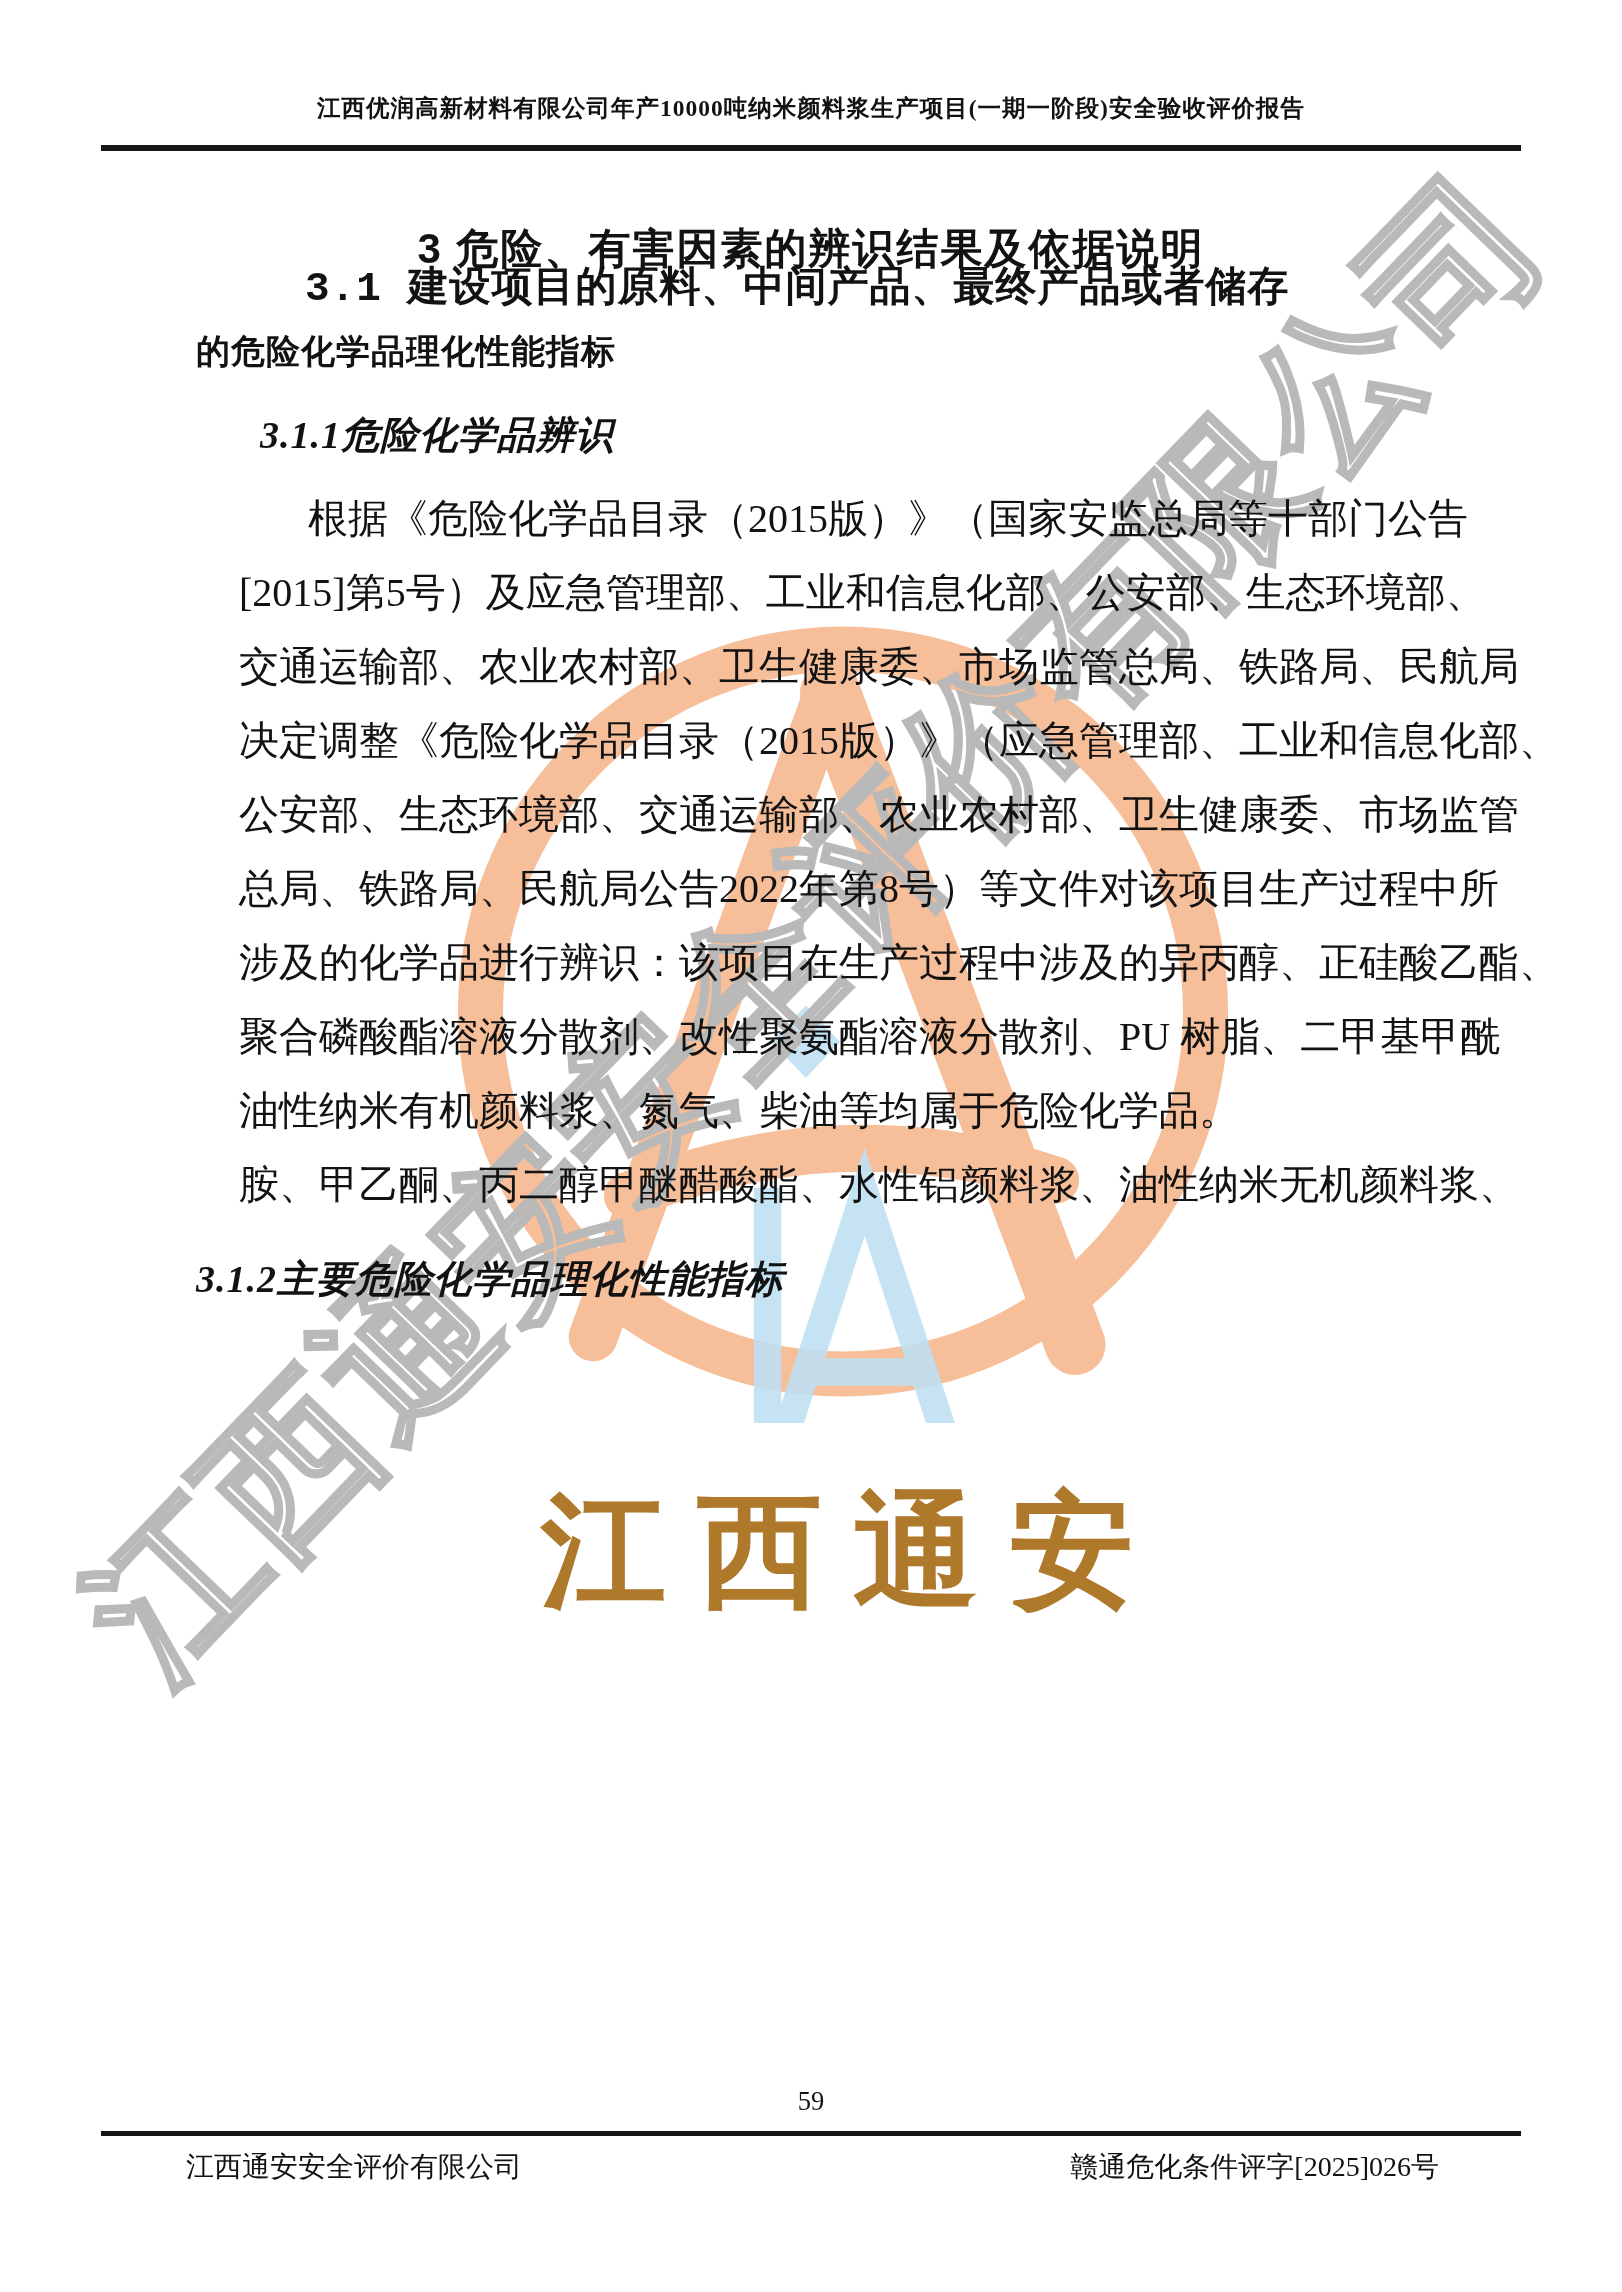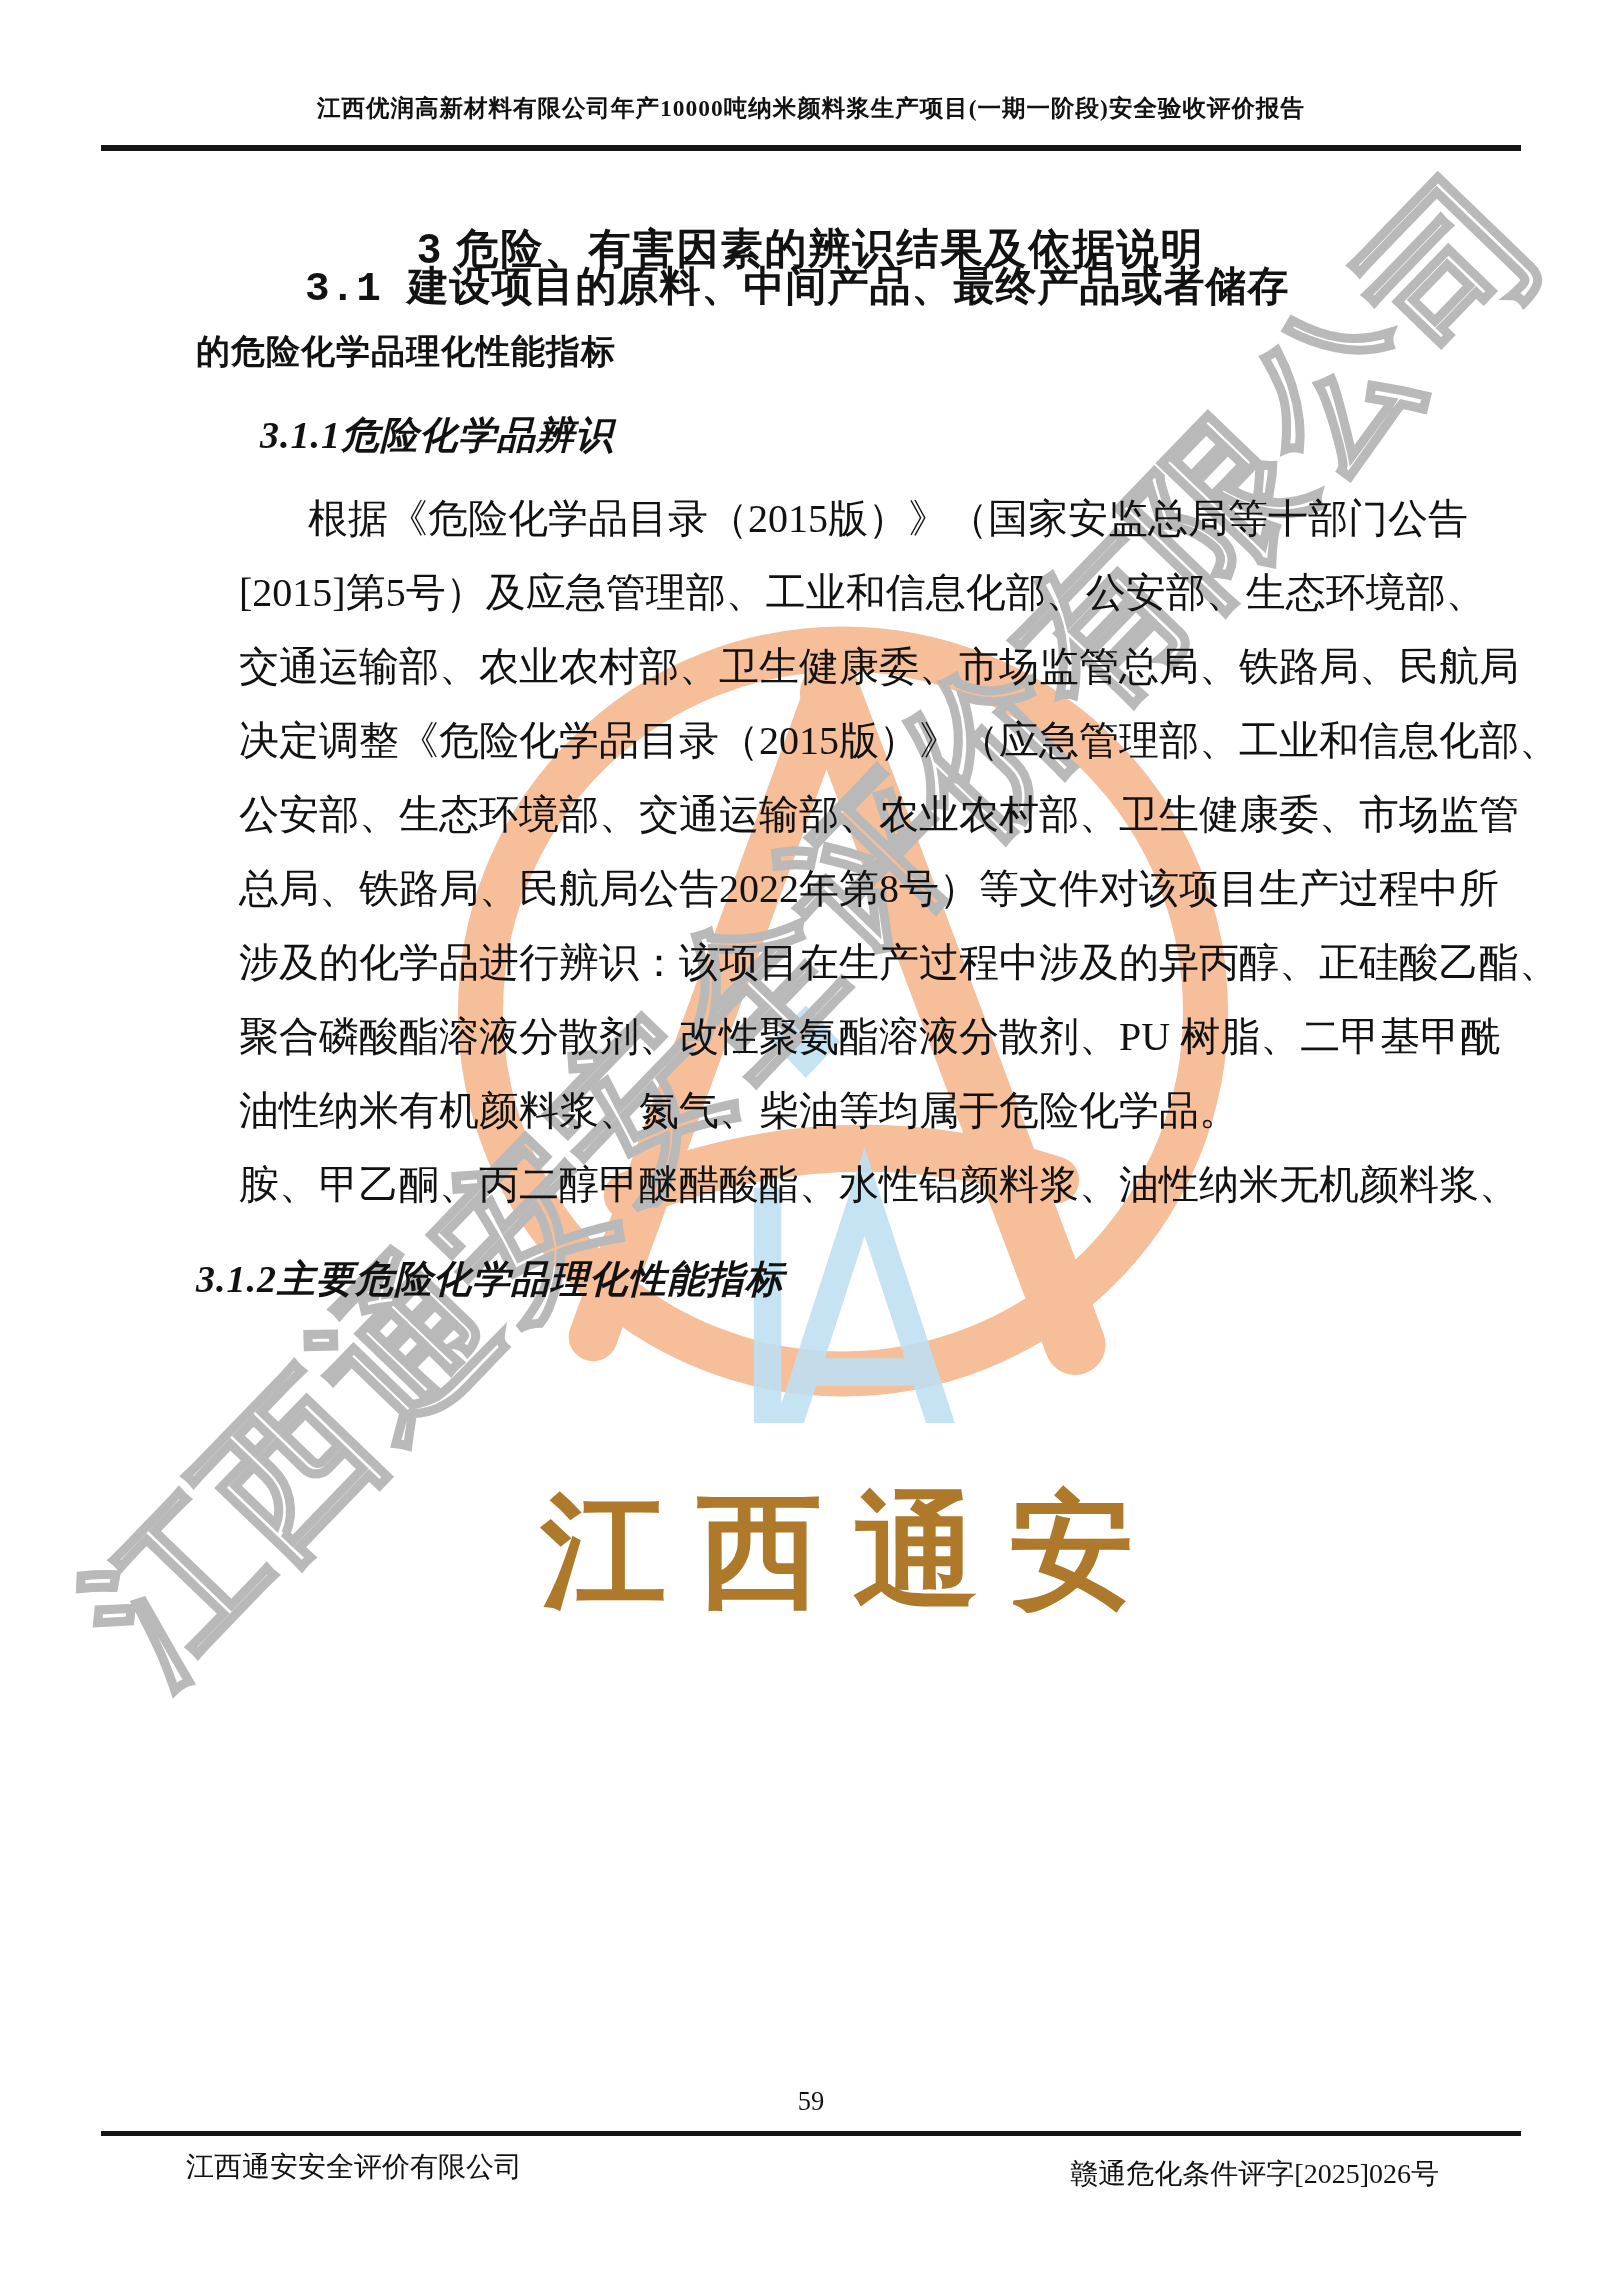--- a/index.html
+++ b/index.html
@@ -165,21 +165,20 @@
     position: absolute;
     top: 2148px;
     left: 186px;
     font-size: 28px;
   }
   .ftr-right {
     position: absolute;
     top: 2148px;
     right: 183px;
     font-size: 28px;
-    margin-top: 7px;
   }
 </style>
 </head>
 <body>
 
 <div class="page">
 
   <div class="wm-ring">
     <svg width="814" height="823" viewBox="0 0 830 840">
       <circle cx="415" cy="420" r="370" fill="none" stroke="#F6BE99" stroke-width="46"></circle>

